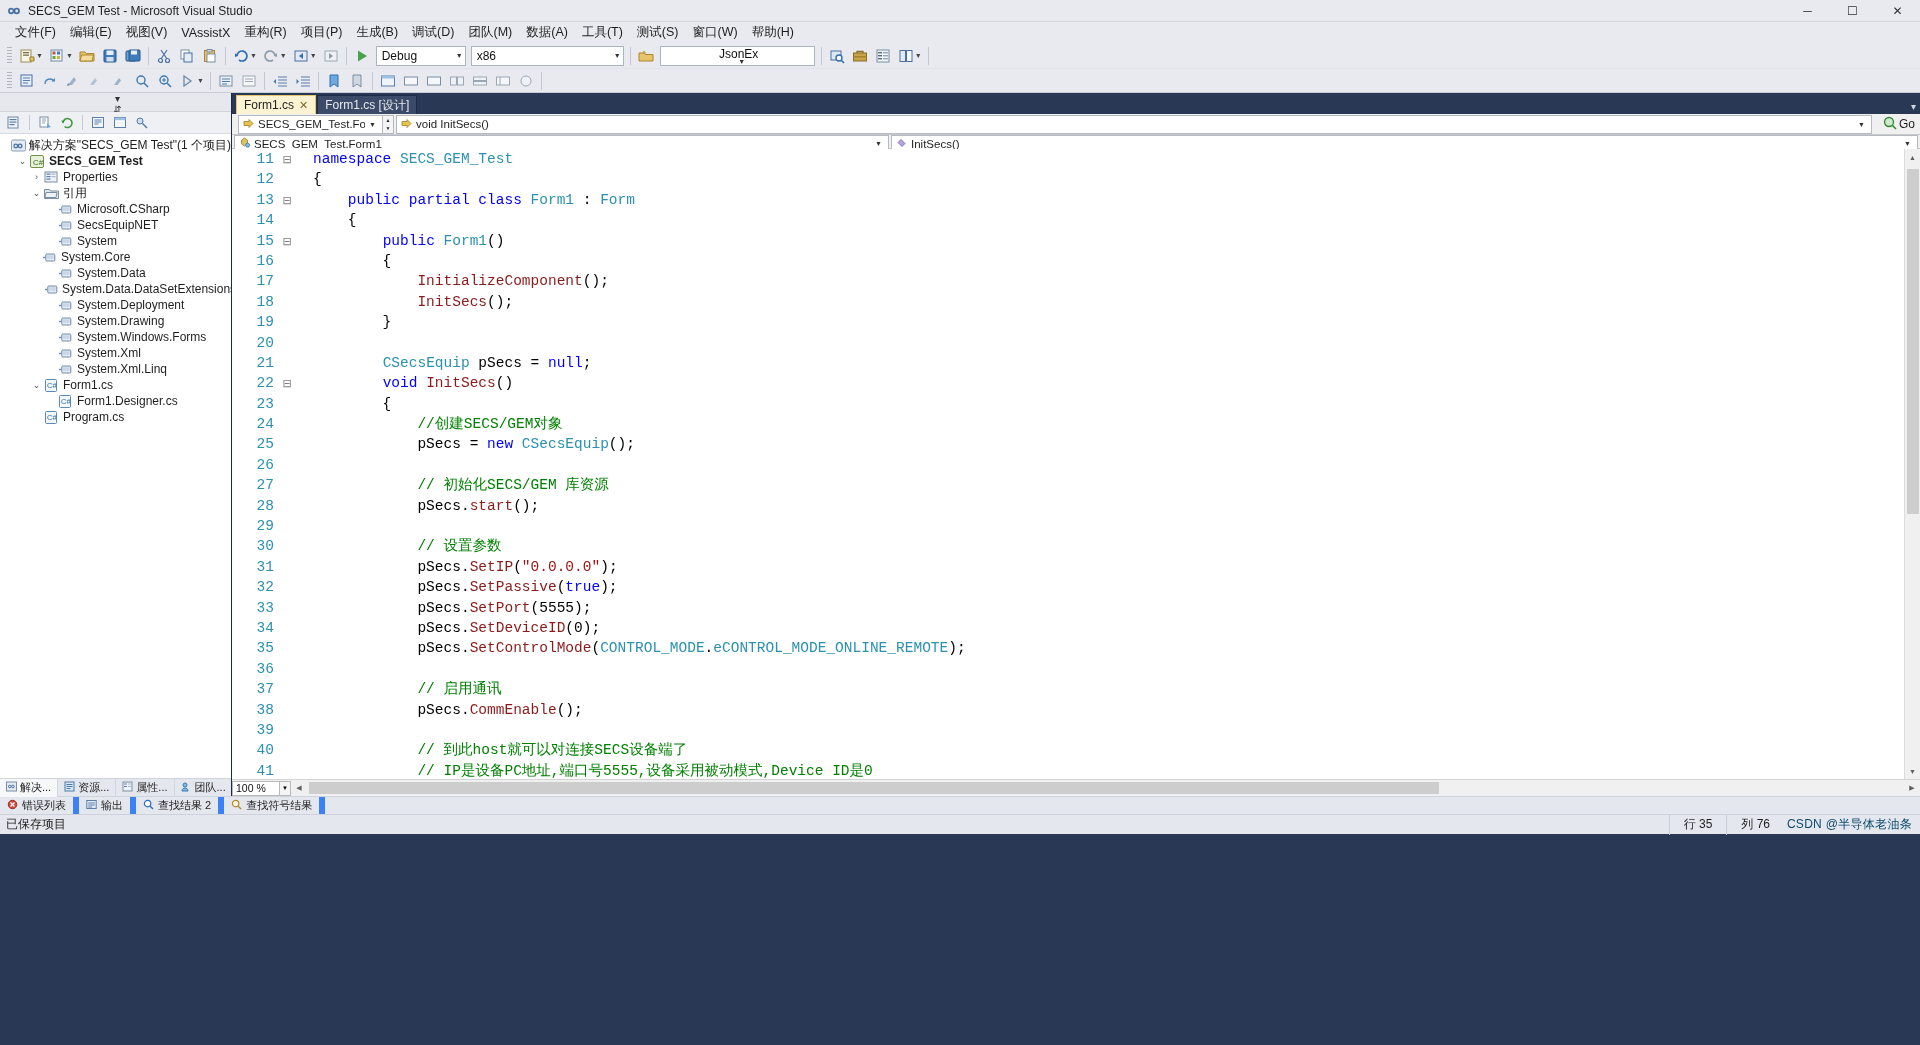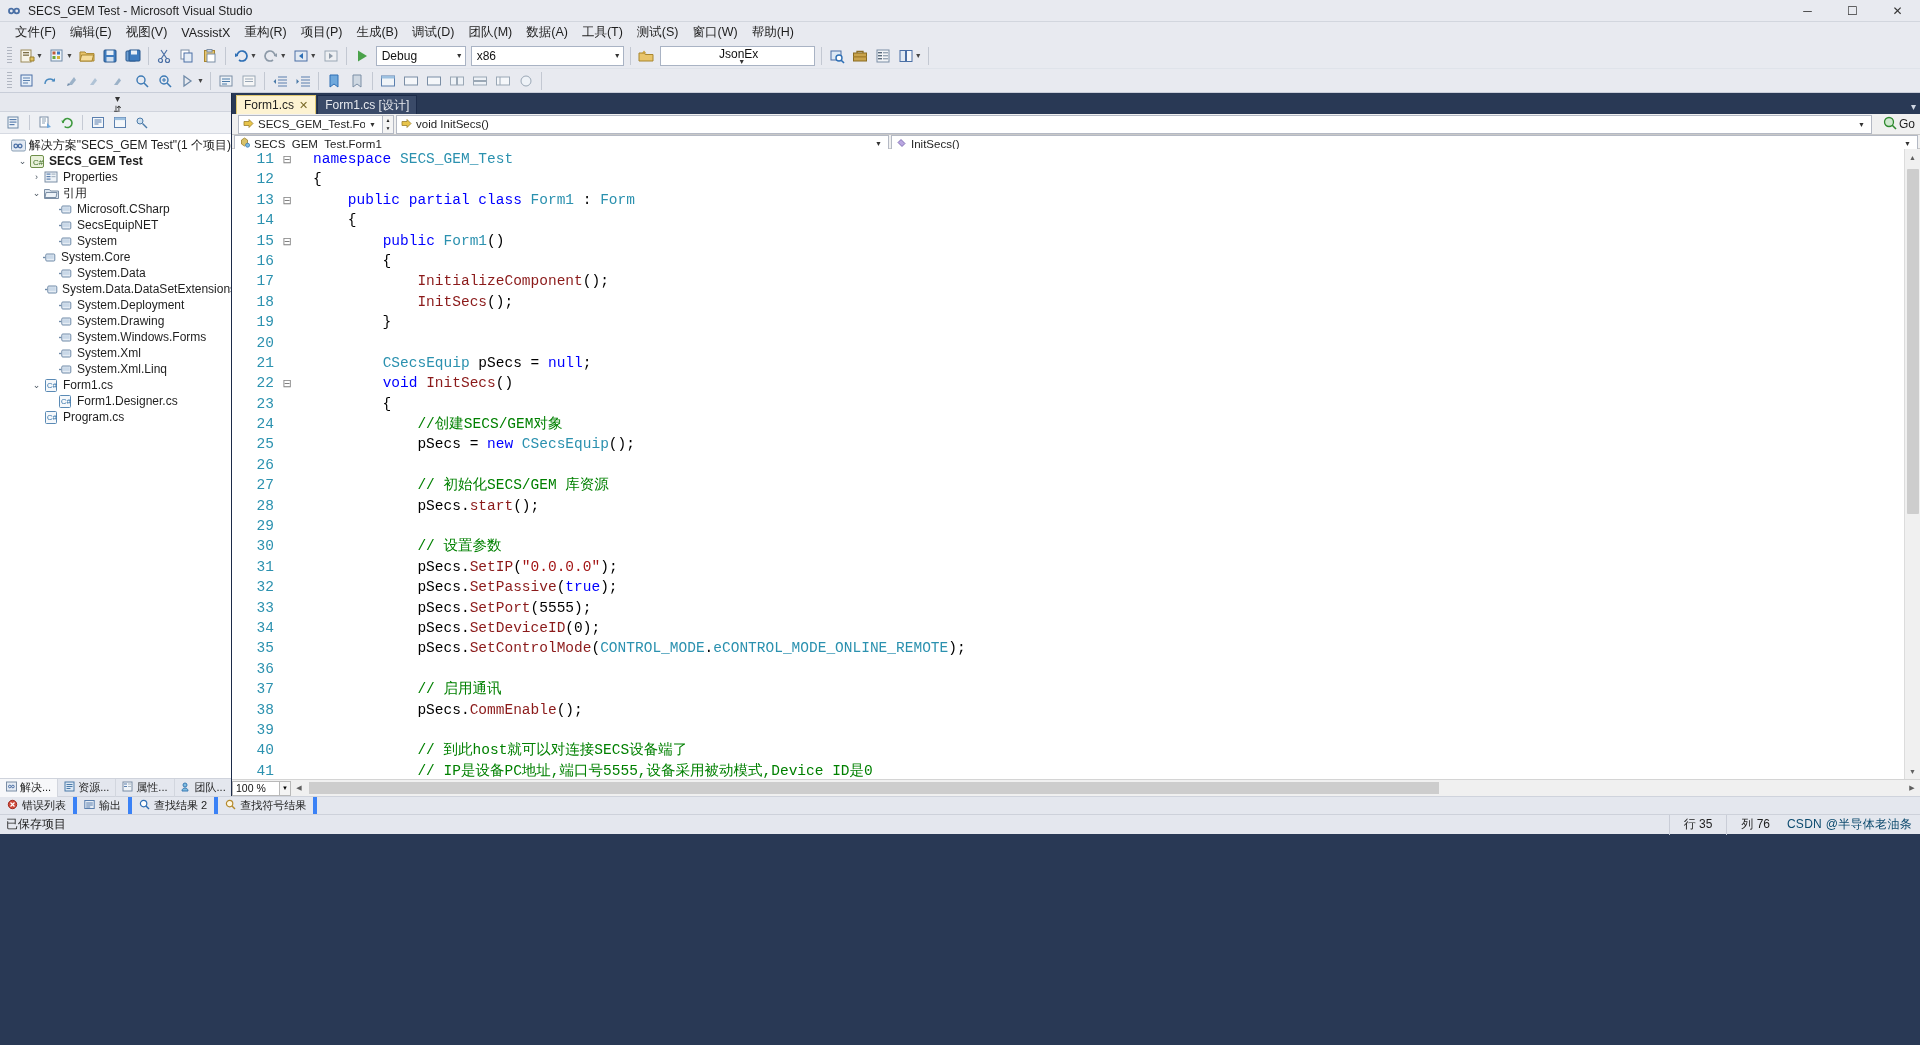--- a/index.html
+++ b/index.html
@@ -221,21 +221,21 @@
   .hs-arrow{ width:16px;height:16px;display:flex;align-items:center;justify-content:center;font-size:7px;color:#606060; }
   .hs-track{ flex:1;height:16px;position:relative; }
   .hs-thumb{ position:absolute;left:2px;top:2px;height:12px;width:1130px;background:#cdcdcd; }
   
   .bottom-tabs{
     height:18px;background:#e4e7ee;display:flex;align-items:center;
     border-top:1px solid #cfd3dc;font-size:11px;color:#1e1e1e;
   }
   .btab{
     display:flex;align-items:center;gap:4px;padding:0 7px;height:18px;
-    border-right:4px solid #3b82f6;white-space:nowrap;
+    border-right:6px solid #3b82f6;white-space:nowrap;
   }
   
   .statusbar{
     height:20px;background:#e4e7ee;display:flex;align-items:center;
     font-size:12px;color:#1e1e1e;border-top:1px solid #cdd1da;position:relative;
   }
   .st-left{ padding-left:6px; }
   .st-right{ position:absolute;right:0;display:flex;align-items:center; }
   .st-cell{ padding:0 14px;border-left:1px solid #c9cdd7;height:20px;display:flex;align-items:center; }
   .watermark{

